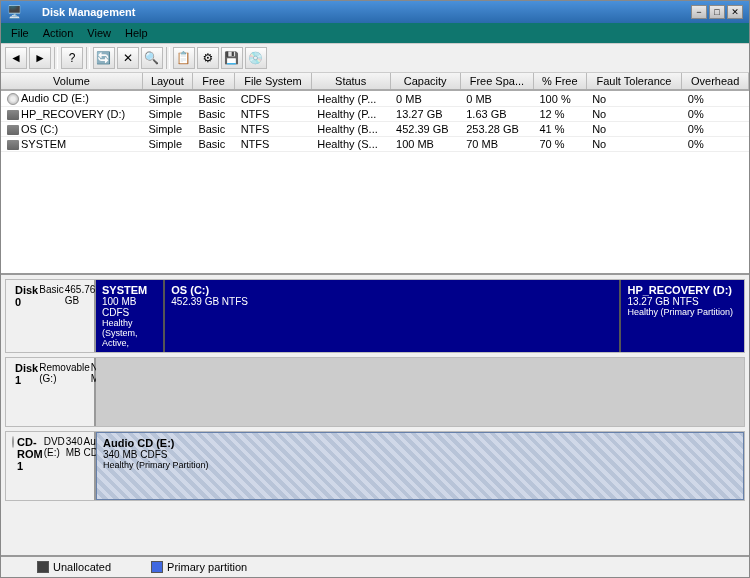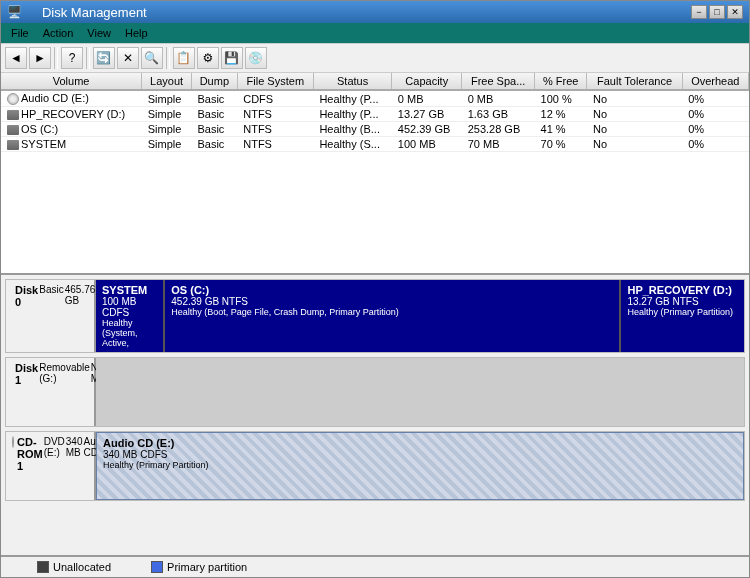--- a/index.html
+++ b/index.html
@@ -33,22 +33,22 @@
       flex-shrink: 0;
     }
 
     .title-bar-left {
       display: flex;
       align-items: center;
       gap: 4px;
     }
 
     .title-text {
-      font-size: 13px;
-      font-weight: normal;
+      font-size: 11px;
+      font-weight: bold;
       padding-left: 16px;
     }
 
     .title-buttons {
       display: flex;
       gap: 2px;
     }
 
     .title-btn {
       width: 16px;
@@ -310,21 +310,21 @@
   </div>
 
   <div class="main-content">
 
     <div class="top-table-container">
       <table>
         <thead>
           <tr>
             <th>Volume</th>
             <th>Layout</th>
-            <th>Dump</th>
+            <th>Free</th>
             <th>File System</th>
             <th>Status</th>
             <th>Capacity</th>
             <th>Free Spa...</th>
             <th>% Free</th>
             <th>Fault Tolerance</th>
             <th>Overhead</th>
           </tr>
         </thead>
         <tbody id="table-body">
@@ -391,21 +391,20 @@
           </div>
           <div class="disk-partitions">
             <div class="partition" style="background:#00008b;color:white;flex:1;">
           <span class="part-name">SYSTEM</span>
           <span>100 MB CDFS</span>
           <span style="font-size:9px;">Healthy (System, Active,</span>
         </div>
             <div class="partition" style="background:#00008b;color:white;flex:8;">
           <span class="part-name">OS (C:)</span>
           <span>452.39 GB NTFS</span>
-          <span style="font-size:9px;">Healthy (Boot, Page File, Crash Dump, Primary Partition)</span>
         </div>
             <div class="partition" style="background:#00008b;color:white;flex:2;">
           <span class="part-name">HP_RECOVERY (D:)</span>
           <span>13.27 GB NTFS</span>
           <span style="font-size:9px;">Healthy (Primary Partition)</span>
         </div>
           </div>
         </div>
         <div class="disk-row">
           <div class="disk-label">

